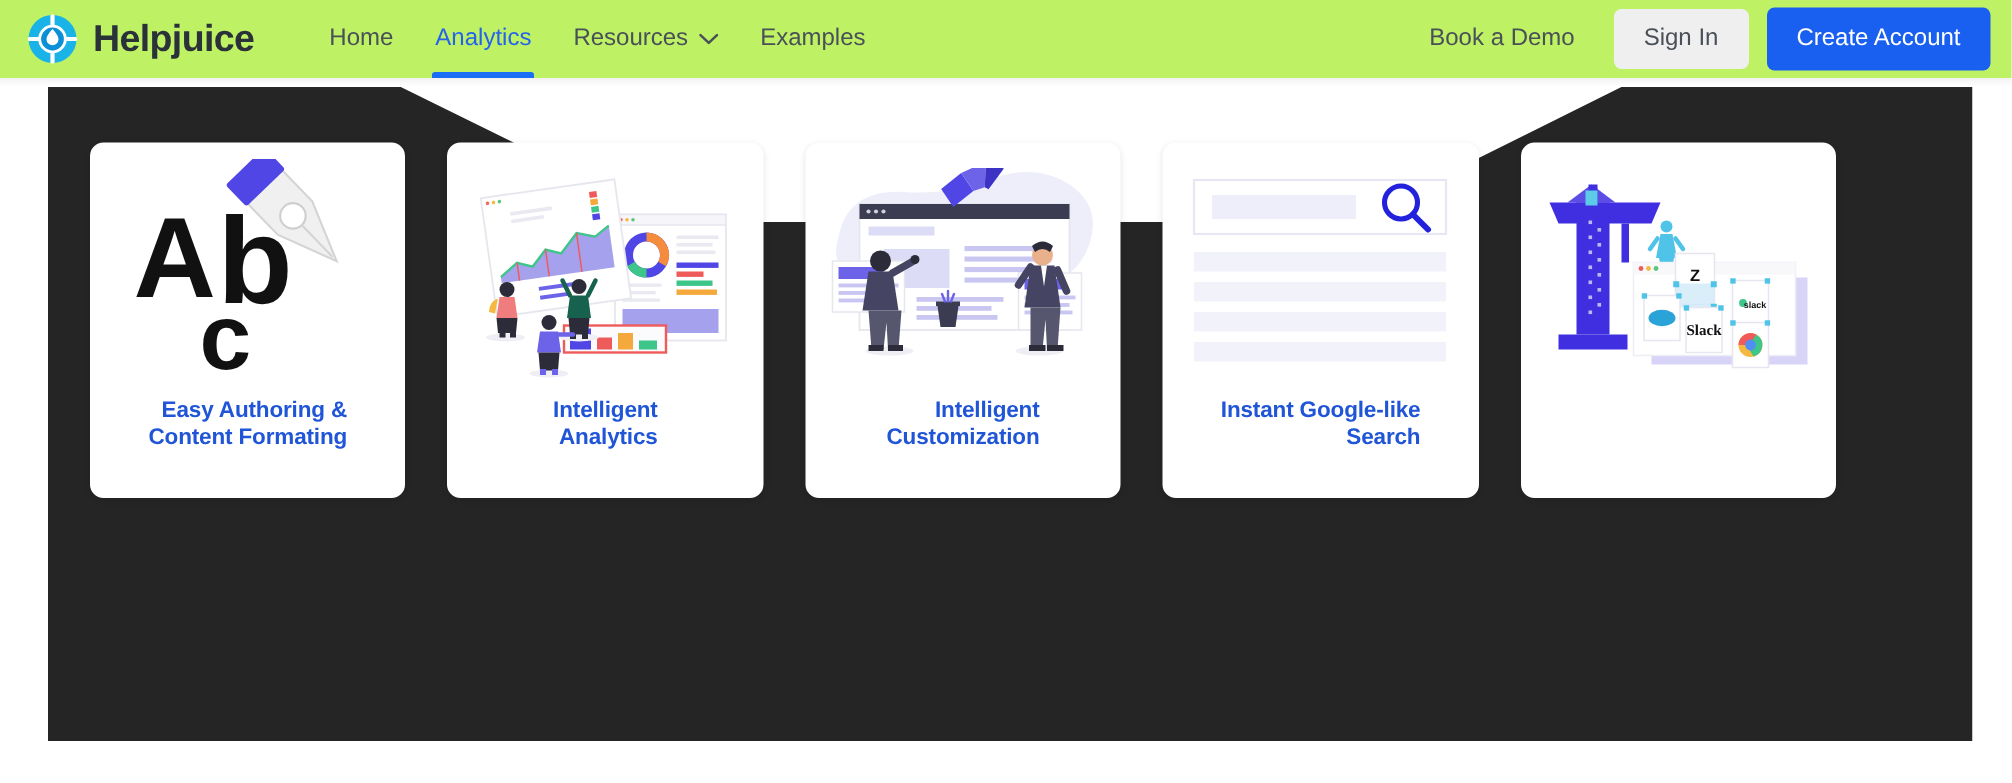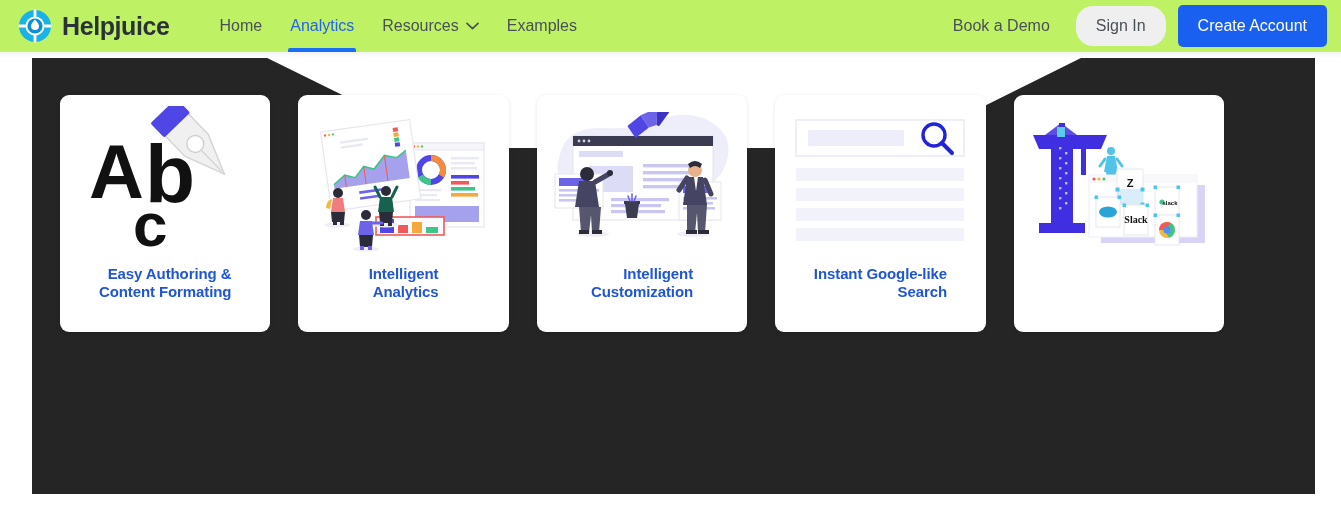--- a/index.html
+++ b/index.html
@@ -44,21 +44,21 @@
   .header-right {
     margin-left:auto; display:flex; align-items:center; gap:0; margin-right:14px;
   }
   .btn-demo {
     font-size:16px; color:#4a5058; padding:10px 16px; cursor:pointer;
     background:transparent; border:none; white-space:nowrap;
     font-family:"Liberation Sans", sans-serif;
   }
   .btn-signin {
     font-size:16px; color:#4a5058; padding:11px 20px; cursor:pointer;
-    background:#efefef; border:none; border-radius:17px; margin-left:10px;
+    background:#efefef; border:none; border-radius:5px; margin-left:10px;
     white-space:nowrap; font-family:"Liberation Sans", sans-serif;
   }
   .btn-create {
     font-size:16px; color:#ffffff; padding:12px 20px; cursor:pointer;
     background:#1a60f0; border:none; border-radius:5px; margin-left:12px;
     white-space:nowrap; font-family:"Liberation Sans", sans-serif;text-align:center;
   }
 
   
   .dark-wrap {

